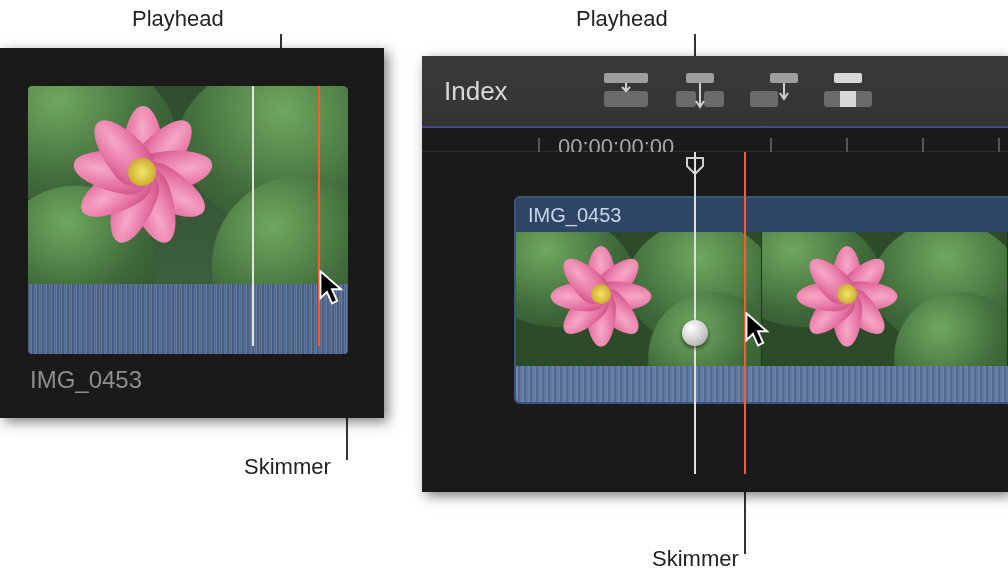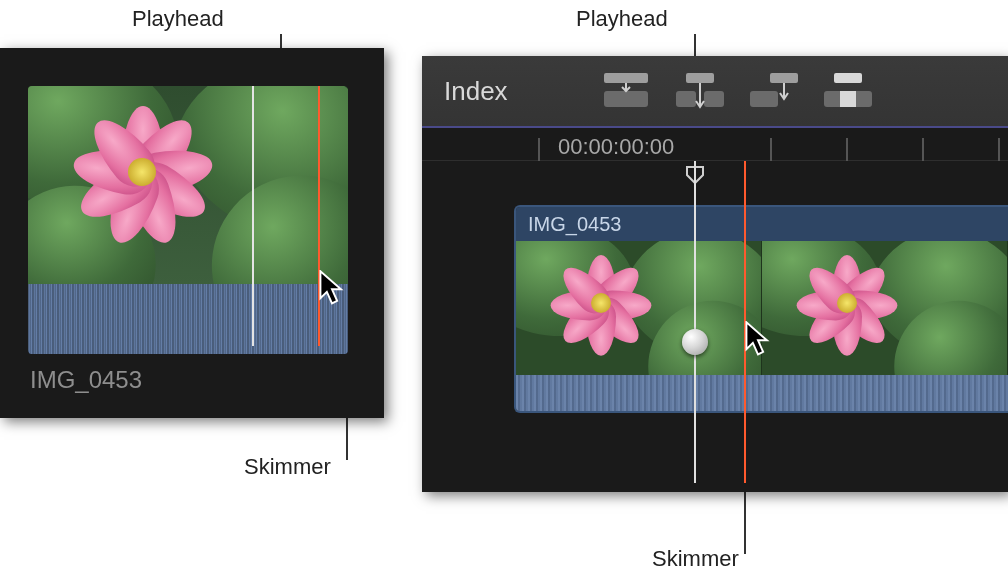--- a/index.html
+++ b/index.html
@@ -157,21 +157,21 @@
       font-size: 26px;
       margin-right: 90px;
     }
     .tool-icon {
       width: 56px;
       height: 44px;
       margin-right: 18px;
       position: relative;
     }
     .ruler {
-      height: 33px;
+      height: 24px;
       background: #1a1a1a;
       position: relative;
       border-bottom: 1px solid #2e2e2e;
     }
     .tick {
       position: absolute;
       top: 10px;
       width: 2px;
       height: 24px;
       background: #555;

